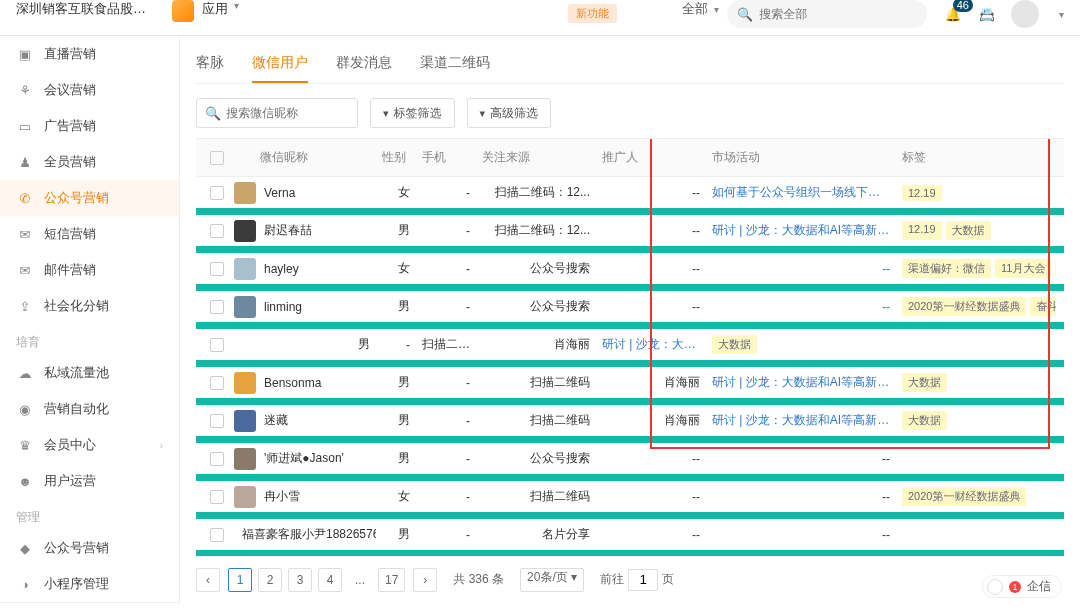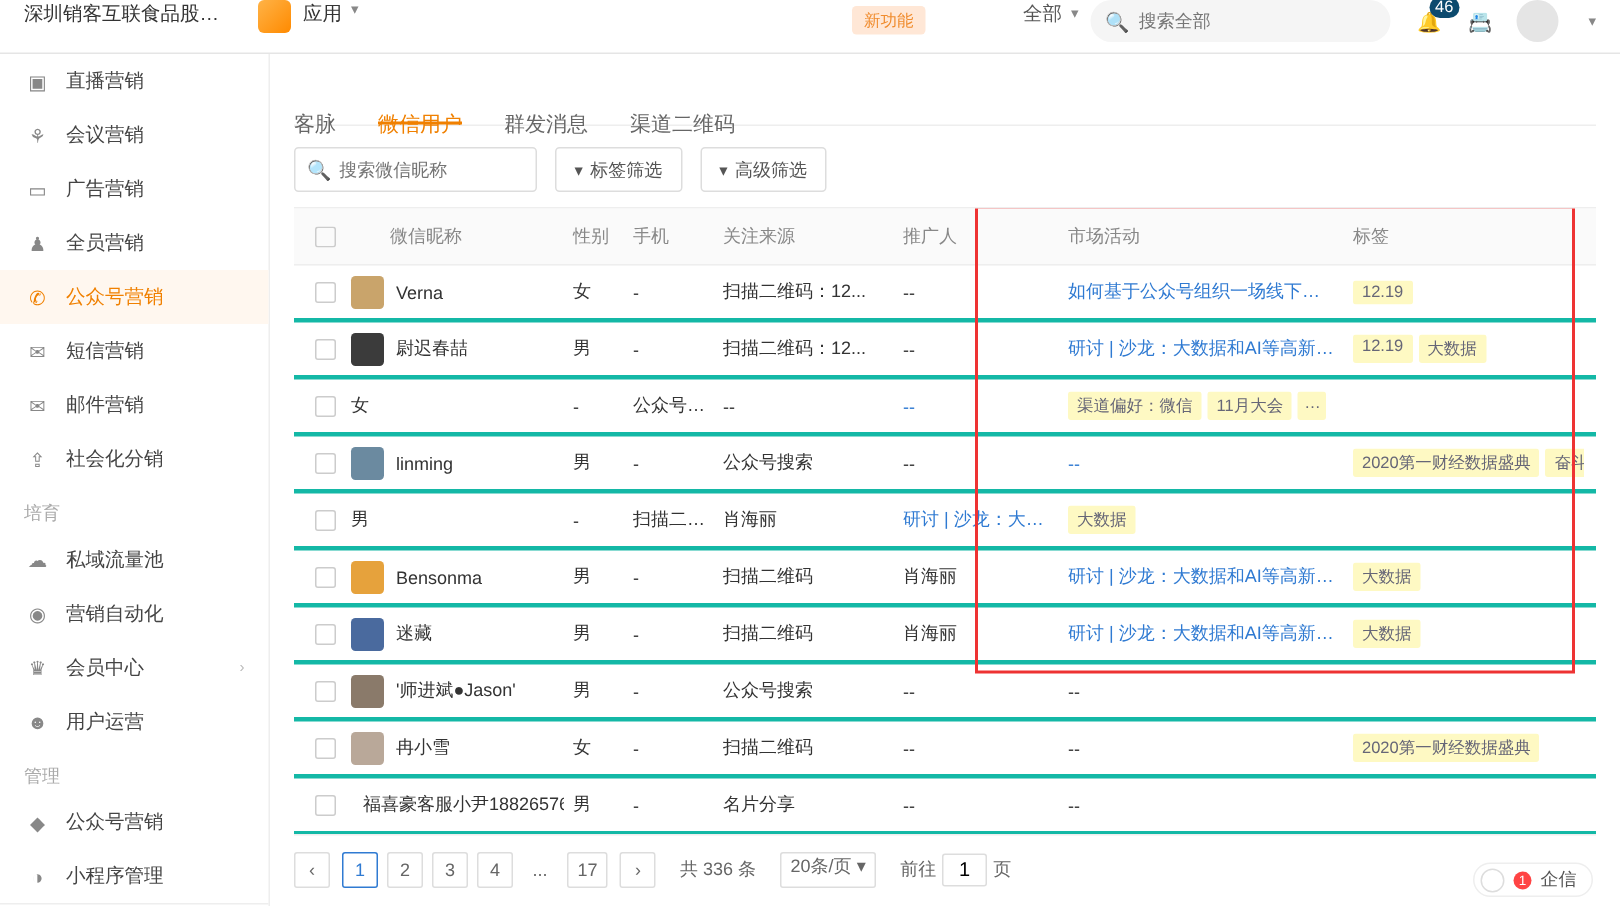--- a/index.html
+++ b/index.html
@@ -25,34 +25,34 @@
 .sidebar .item { display: flex; align-items: center; height: 36px; padding: 0 16px; color: #444; cursor: pointer; }
 .sidebar .item .ic { width: 18px; margin-right: 10px; color: #888; font-size: 13px; text-align: center; }
 .sidebar .item.active { color: #f08000; background: #fff7ef; }
 .sidebar .item.active .ic { color: #f08000; }
 .sidebar .group { font-size: 12px; color: #aaa; padding: 10px 16px 4px; }
 .side-footer { margin-top: auto; border-top: 1px solid #eee; display: flex; align-items: center; height: 40px; padding: 0 12px; gap: 14px; color: #888; }
 .side-footer .fi { font-size: 14px; cursor: pointer; }
 
 .content { flex: 1; padding: 12px 16px 8px; display: flex; flex-direction: column; overflow: hidden; }
 .tabs { display: flex; gap: 28px; border-bottom: 1px solid #eee; font-size: 14px; color: #666; height: 36px; }
-.tabs .tab { padding: 6px 0; cursor: pointer; margin-top: 20px; }
+.tabs .tab { padding: 6px 0; cursor: pointer; }
 .tabs .tab.active { color: #f08000; border-bottom: 2px solid #f08000; }
 .filters { display: flex; gap: 12px; margin: 14px 0 10px; }
 .search-nick { display: flex; align-items: center; border: 1px solid #ddd; border-radius: 3px; width: 162px; height: 30px; padding: 0 8px; color: #bbb; }
 .search-nick input { border: none; outline: none; width: 130px; font-size: 12px; }
 .filter-btn { display: flex; align-items: center; border: 1px solid #ddd; background: #fff; height: 30px; padding: 0 12px; border-radius: 3px; font-size: 12px; color: #555; cursor: pointer; }
 .filter-btn .fi { margin-right: 5px; font-size: 11px; }
 
 .table-wrap { flex: 1; overflow: hidden; border-top: 1px solid #eee; position: relative; }
 .thead, .row { display: grid; grid-template-columns: 32px 148px 40px 60px 120px 110px 190px 160px; align-items: center; }
 .thead { height: 38px; background: #fafafa; font-size: 12px; color: #888; border-bottom: 1px solid #eee; }
 .thead .cell, .row .cell { padding: 0 6px; white-space: nowrap; overflow: hidden; text-overflow: ellipsis; }
 .thead .cell.nick { padding-left: 32px; }
-.row { height: 38px; border-bottom: 3px solid #14b8a6; font-size: 12px; color: #333; }
+.row { height: 38px; border-bottom: 7px solid #14b8a6; font-size: 12px; color: #333; text-align: right; }
 .row .nick { display: flex; align-items: center; gap: 8px; }
 .row .ava { width: 22px; height: 22px; border-radius: 3px; background: #ccc; display:inline-block;}
 .row .activity { color: #2f7ad2; }
 .row .tags { display: flex; gap: 4px; flex-wrap: nowrap; }
 .tag { background: #fef9c3; color: #667; font-size: 11px; padding: 2px 6px; border-radius: 2px; }
 .more-tag { padding: 2px 4px; }
 .cb { width: 14px; height: 14px; border: 1px solid #ccc; border-radius: 2px; margin-left: 8px; }
 
 .highlight-box { position: absolute; border: 2px solid #e33; pointer-events: none; top: -2px; left: 454px; width: 400px; height: 312px; }
 
@@ -231,20 +231,24 @@
             <div class="cell activity">研讨 | 沙龙：大数据和AI等高新技...</div>
             <div class="cell tags">
               <span class="tag">12.19</span>
               <span class="tag">大数据</span>
             </div>
           </div>
           <div class="row">
             <div class="cell">
               <div class="cb"></div>
             </div>
+            <div class="cell nick">
+              <span class="ava" style="background:#a8c0cc"></span>
+              <span>hayley</span>
+            </div>
             <div class="cell">女</div>
             <div class="cell">-</div>
             <div class="cell">公众号搜索</div>
             <div class="cell">--</div>
             <div class="cell activity">--</div>
             <div class="cell tags">
               <span class="tag">渠道偏好：微信</span>
               <span class="tag">11月大会</span>
               <span class="tag more-tag">…</span>
             </div>

